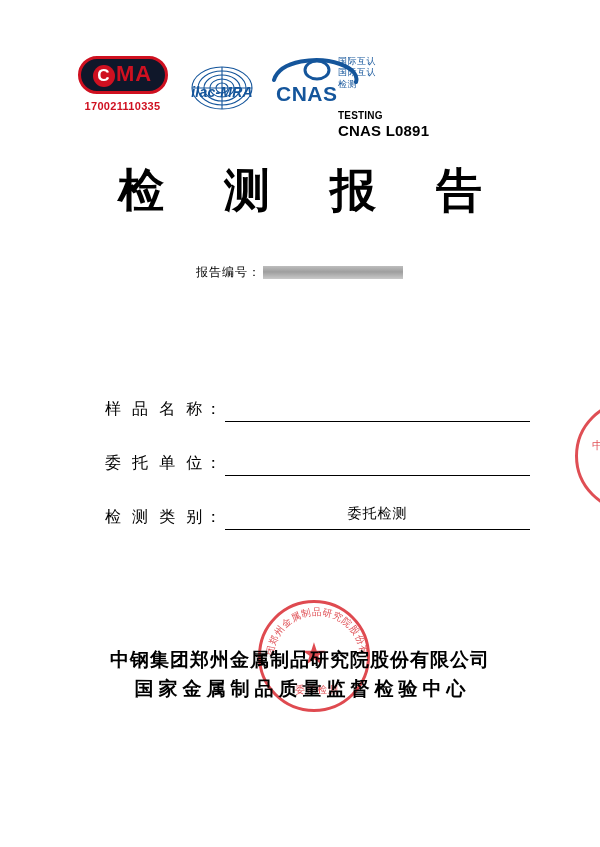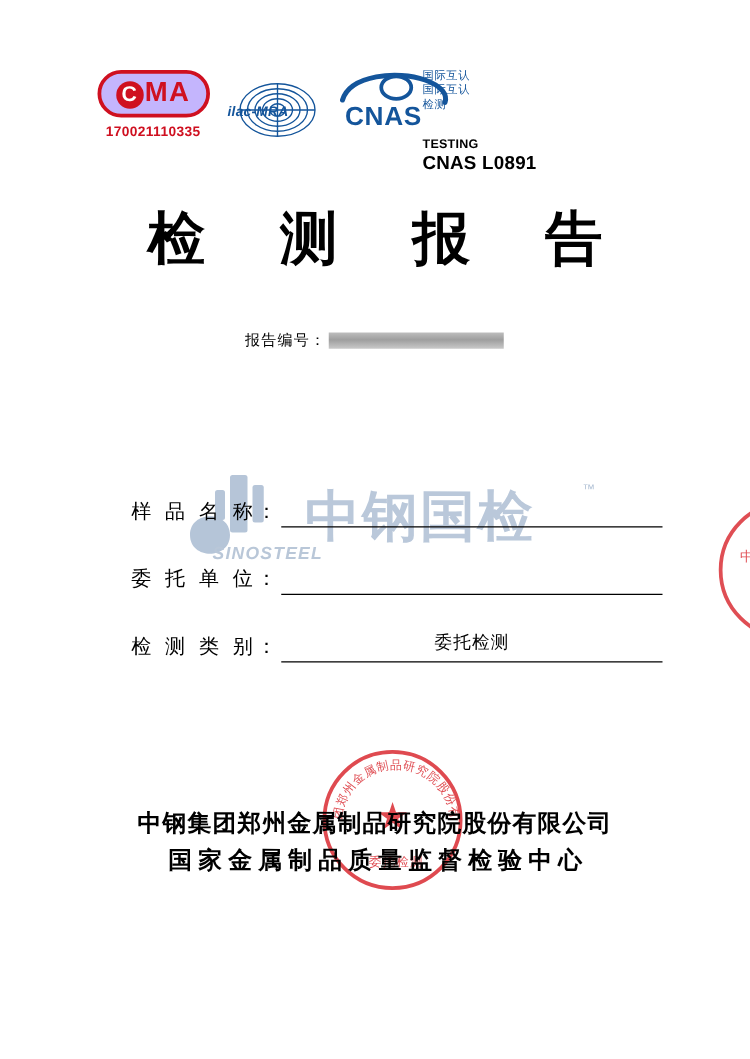--- a/index.html
+++ b/index.html
@@ -44,21 +44,21 @@
     width: 90px;
     height: 38px;
     border: 3px solid #cf1020;
     border-radius: 19px / 19px;
     box-sizing: border-box;
     display: flex;
     align-items: center;
     justify-content: center;
     margin: 0 auto;
     position: relative;
-    background: #c4b5fd;
+    background: #0f172a;
   }
   .cma-badge .cma-text {
     font-family: "Liberation Sans", sans-serif;
     font-weight: bold;
     font-size: 22px;
     letter-spacing: 1px;
     color: #cf1020;
     line-height: 1;
   }
   .cma-badge .cma-text .c-letter {
@@ -96,23 +96,23 @@
     left: 0;
     top: 0;
     width: 80px;
     height: 52px;
   }
   .ilac-text {
     position: absolute;
     top: 22px;
     left: 0;
     width: 80px;
-    text-align: left;
-    font-family: "Liberation Sans", sans-serif;
-    font-size: 11px;
+    text-align: center;
+    font-family: "Liberation Sans", sans-serif;
+    font-size: 14px;
     font-weight: bold;
     font-style: italic;
     color: #14559b;
     letter-spacing: 0.2px;
   }
 
   
   .cnas-block {
     position: absolute;
     left: 200px;
@@ -419,33 +419,20 @@
     </div>
   </div>
 
   <div class="main-title">检 测 报 告</div>
 
   <div class="report-no-row">
     <span class="report-no-label">报告编号：</span>
     <span class="report-no-redacted"></span>
   </div>
 
-  <div class="watermark">
-    <svg class="wm-logo" width="100" height="86" viewBox="0 0 100 86">
-      <g fill="#aebfd4" opacity="0.9">
-        <rect x="44" y="2" width="14" height="46" rx="2"></rect>
-        <rect x="62" y="10" width="9" height="30" rx="2"></rect>
-        <rect x="32" y="14" width="8" height="24" rx="2"></rect>
-        <path d="M12 50 C 12 30, 44 30, 44 50 C 44 70, 12 70, 12 50 Z M20 50 C 20 40, 36 40, 36 50 C 36 60, 20 60, 20 50 Z"></path>
-      </g>
-    </svg>
-    <div class="wm-cn">中钢国检</div>
-    <div class="wm-tm">™</div>
-    <div class="wm-en">SINOSTEEL</div>
-  </div>
 
   <div class="stamp-right">
     <div class="sr-text">中钢集团郑州金</div>
   </div>
 
   <div class="fields">
 
     <div class="field-row">
       <div class="field-label">样 品 名 称：</div>
       <div class="field-line"></div>

